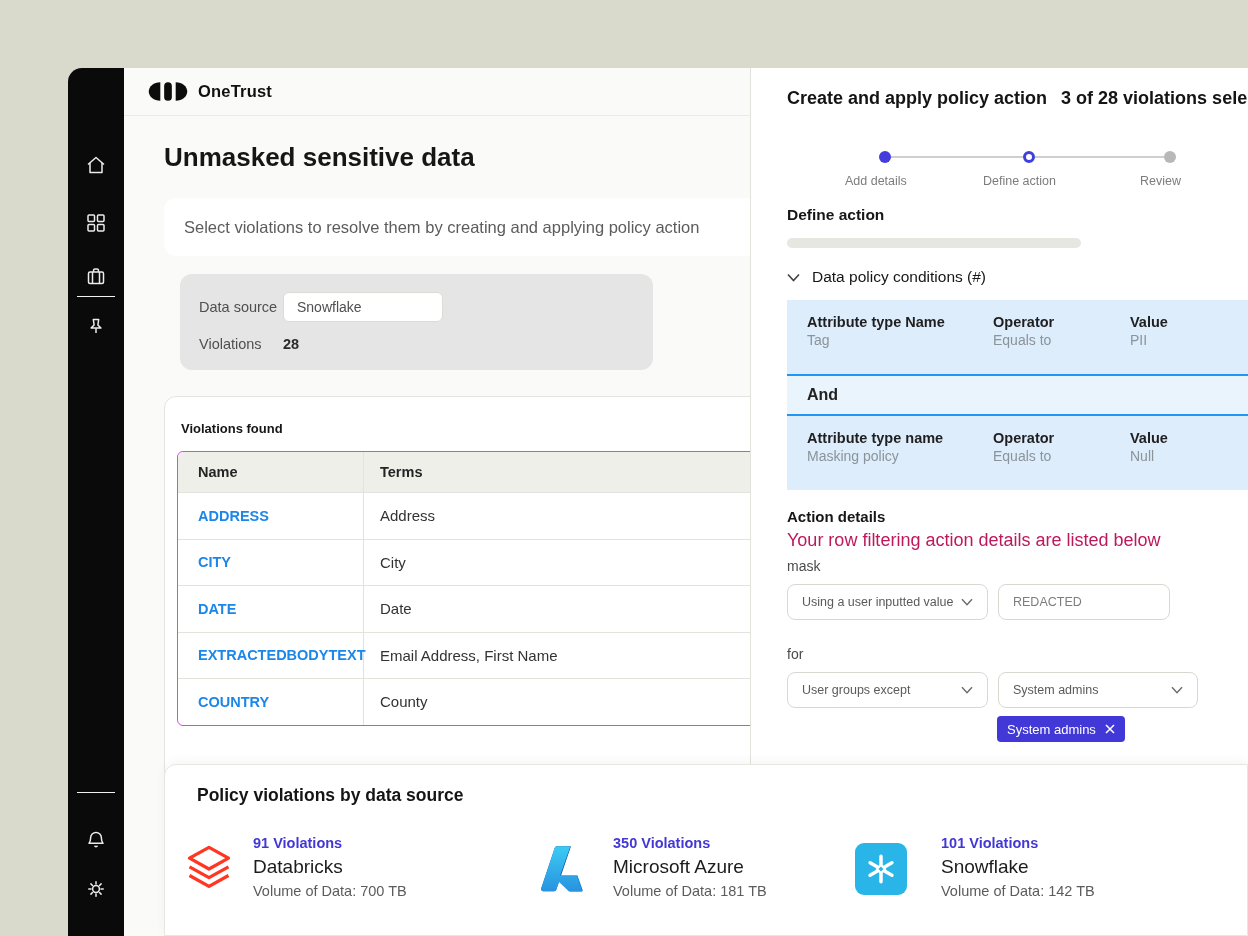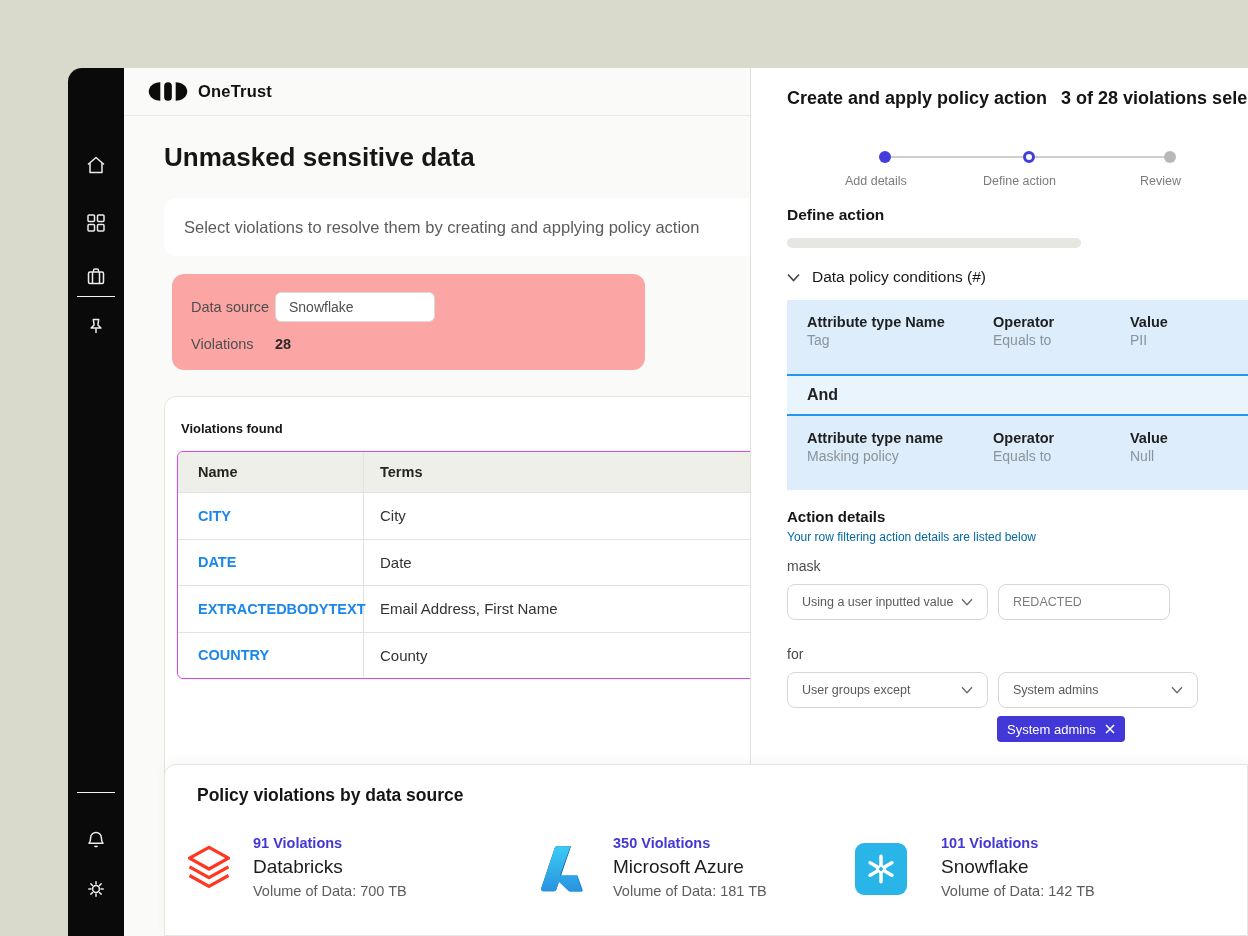--- a/index.html
+++ b/index.html
@@ -13,21 +13,21 @@
   .sb-div{position:absolute;left:9px;width:38px;height:1px;background:#f2f2f2;}
 
   
   .main{position:absolute;left:124px;top:68px;width:627px;height:868px;background:#fafaf8;border-right:1px solid #e2e2dd;overflow:hidden;z-index:2;}
   .mheader{position:absolute;left:0;top:0;width:100%;height:48px;border-bottom:1px solid #ebebe5;display:flex;align-items:center;padding-left:24px;gap:10px;background:#fafaf8;}
   .brand-logo svg{display:block;width:40px;height:21px;}
   .brand-name{font-size:16.5px;font-weight:bold;color:#111;letter-spacing:.2px;}
   .h1{position:absolute;left:40px;top:74px;font-size:26px;font-weight:bold;color:#161616;}
   .banner{position:absolute;left:40px;top:130px;width:640px;height:58px;background:#ffffff;border-radius:12px;display:flex;align-items:center;padding:0 20px;overflow:hidden;}
   .banner span{font-size:16.5px;color:#5c5c5c;white-space:nowrap;}
-  .graybox{position:absolute;left:48px;top:206px;width:473px;height:96px;background:#fca5a5;border-radius:12px;}
+  .graybox{position:absolute;left:56px;top:206px;width:473px;height:96px;background:#e5e5e5;border-radius:12px;}
   .gb-row{position:absolute;left:19px;display:flex;align-items:center;}
   .gb-label{width:84px;font-size:14.5px;color:#4f4f4f;}
   .gb-input{width:160px;height:30px;background:#fff;border:1px solid #dcdcd7;border-radius:6px;display:flex;align-items:center;padding:0 13px;font-size:14px;color:#4f4f4f;}
   .gb-value{font-size:14.5px;font-weight:bold;color:#2b2b2b;}
 
   .vcard{position:absolute;left:40px;top:328px;width:700px;height:560px;background:#fff;border:1px solid #e5e5e0;border-radius:12px 12px 0 0;}
   .vcard-h{position:absolute;left:16px;top:24px;font-size:13px;font-weight:bold;color:#161616;}
   .vtable{position:absolute;left:12px;top:54px;width:660px;border:1px solid #d946ef;border-radius:6px;}
   .vt-row{display:flex;height:46.5px;border-top:1px solid #e3e3de;}
   .vt-head{height:40px;background:#efefe9;border-top:none;border-radius:6px 6px 0 0;}
@@ -52,21 +52,21 @@
   .cond-head{position:absolute;left:36px;top:200px;display:flex;align-items:center;gap:12px;}
   .cond-head .chev{color:#444;}
   .cond-head .lbl{font-size:15.5px;font-weight:normal;color:#161616;}
   .bluebox{position:absolute;left:36px;top:232px;width:461px;}
   .bb-row{background:#ddedfb;height:74px;position:relative;}
   .bb-sep{height:2px;background:#2196f3;}
   .bb-and{background:#e9f4fd;height:38px;display:flex;align-items:center;padding-left:20px;font-size:16px;font-weight:bold;color:#222;}
   .bb-h{position:absolute;top:14px;font-size:14.5px;font-weight:bold;color:#1f1f1f;}
   .bb-v{position:absolute;top:32px;font-size:14px;color:#8b939b;}
   .bb-x1{left:20px;} .bb-x2{left:206px;} .bb-x3{left:343px;}
-  .p-desc{position:absolute;left:36px;font-size:12px;color:#0369a1;}
+  .p-desc{position:absolute;left:36px;font-size:18px;color:#be185d;}
   .p-small{position:absolute;left:36px;font-size:14px;color:#4a4a4a;}
   .ctrl{position:absolute;height:36px;border:1px solid #d8d8d3;border-radius:8px;background:#fff;display:flex;align-items:center;padding:0 14px;font-size:12.5px;color:#5a5a5a;}
   .ctrl .chev{margin-left:auto;color:#6a6a6a;}
   .chip{position:absolute;left:246px;top:648px;height:26px;background:#4238d8;border-radius:4px;display:flex;align-items:center;padding:0 10px;gap:9px;}
   .chip span{font-size:13px;color:#fff;}
   .chip svg{display:block;}
 
   
   .bcard{position:absolute;left:164px;top:764px;width:1084px;height:172px;background:#fff;border:1px solid #e7e7e2;border-radius:12px 0 0 0;z-index:5;box-shadow:0 -3px 12px rgba(0,0,0,.04);}
   .bcard-h{position:absolute;left:32px;top:20px;font-size:17.5px;font-weight:bold;color:#151515;}
@@ -156,20 +156,28 @@
         <span class="gb-value">28</span>
       </div>
     </div>
 
     <div class="vcard">
       <div class="vcard-h">Violations found</div>
       <div class="vtable">
         <div class="vt-row vt-head">
           <div class="vt-c1">Name</div>
           <div class="vt-c2">Terms</div>
+        </div>
+        <div class="vt-row">
+          <div class="vt-c1">
+              <span class="vt-link">ADDRESS</span>
+            </div>
+          <div class="vt-c2">
+              <span class="vt-term">Address</span>
+            </div>
         </div>
         <div class="vt-row">
           <div class="vt-c1">
               <span class="vt-link">CITY</span>
             </div>
           <div class="vt-c2">
               <span class="vt-term">City</span>
             </div>
         </div>
         <div class="vt-row">

